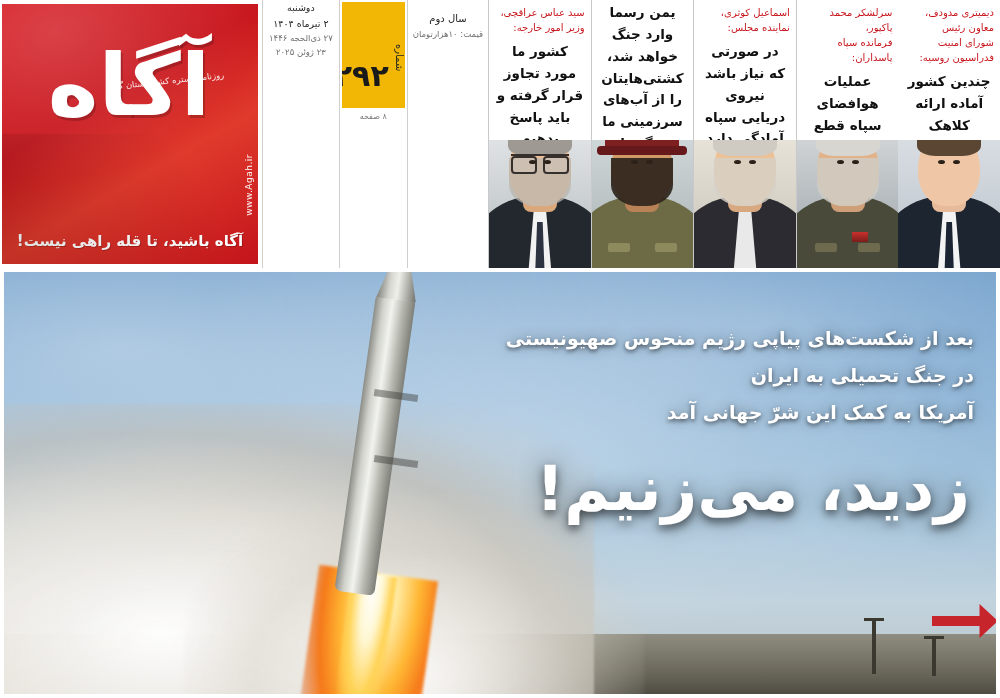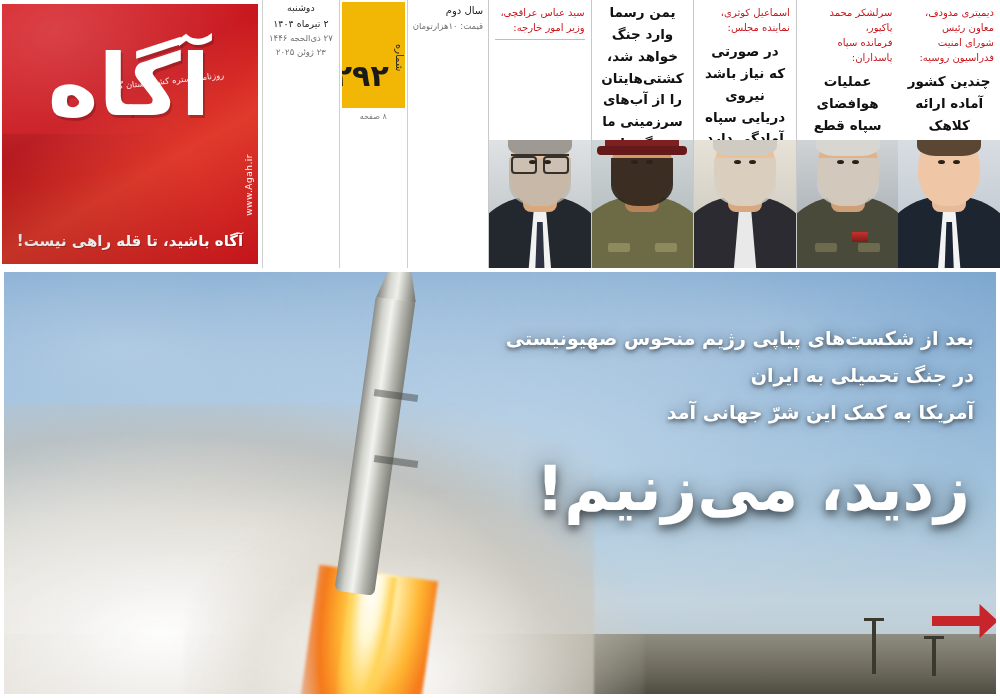--- a/index.html
+++ b/index.html
@@ -171,23 +171,23 @@
     white-space: nowrap;
   }
   .date-col .d.muted { color: #6f6f6f; font-size: 8.5px; }
 
   .year-col {
     position: relative;
     flex: 0 0 70px;
     height: 268px;
     background: #ffffff;
     border-left: 1px solid #cfcfcf;
-    padding: 2px 5px 0 5px;
-    direction: rtl;
-    text-align: right;
+    padding: 10px 5px 0 5px;
+    direction: rtl;
+    text-align: center;
   }
   .year-col .y {
     font-size: 10px;
     color: #222;
     line-height: 1.7;
     white-space: nowrap;
   }
   .year-col .y.muted { color: #6f6f6f; font-size: 8.5px; }
 
   
@@ -594,20 +594,21 @@
             <div class="p-epaulette" style="left:16px;background:#8d8a5e;"></div>
           </div>
         </div>
       </div>
 
       <div class="news-col">
         <div class="kicker">
           <span>سید عباس عراقچی،</span>
           <span class="k2">وزیر امور خارجه:</span>
         </div>
+        <div class="headline">کشور ما مورد تجاوز قرار گرفته و باید پاسخ بدهیم</div>
         <div class="rule"></div>
         <div class="photo">
           <div class="portrait">
             <div class="p-bg" style="background:linear-gradient(180deg,#dfe2e4,#b4bbbe);"></div>
             <div class="p-body" style="background:#23282f;"></div>
             <div class="p-shirt" style="background:#f2f2f2;"></div>
             <div class="p-tie" style="background:#2d3340;"></div>
             <div class="p-neck" style="background:#dba87c;"></div>
             <div class="p-head" style="background:#eec099;"></div>
             <div class="p-hair" style="background:#9e9a93;"></div>

